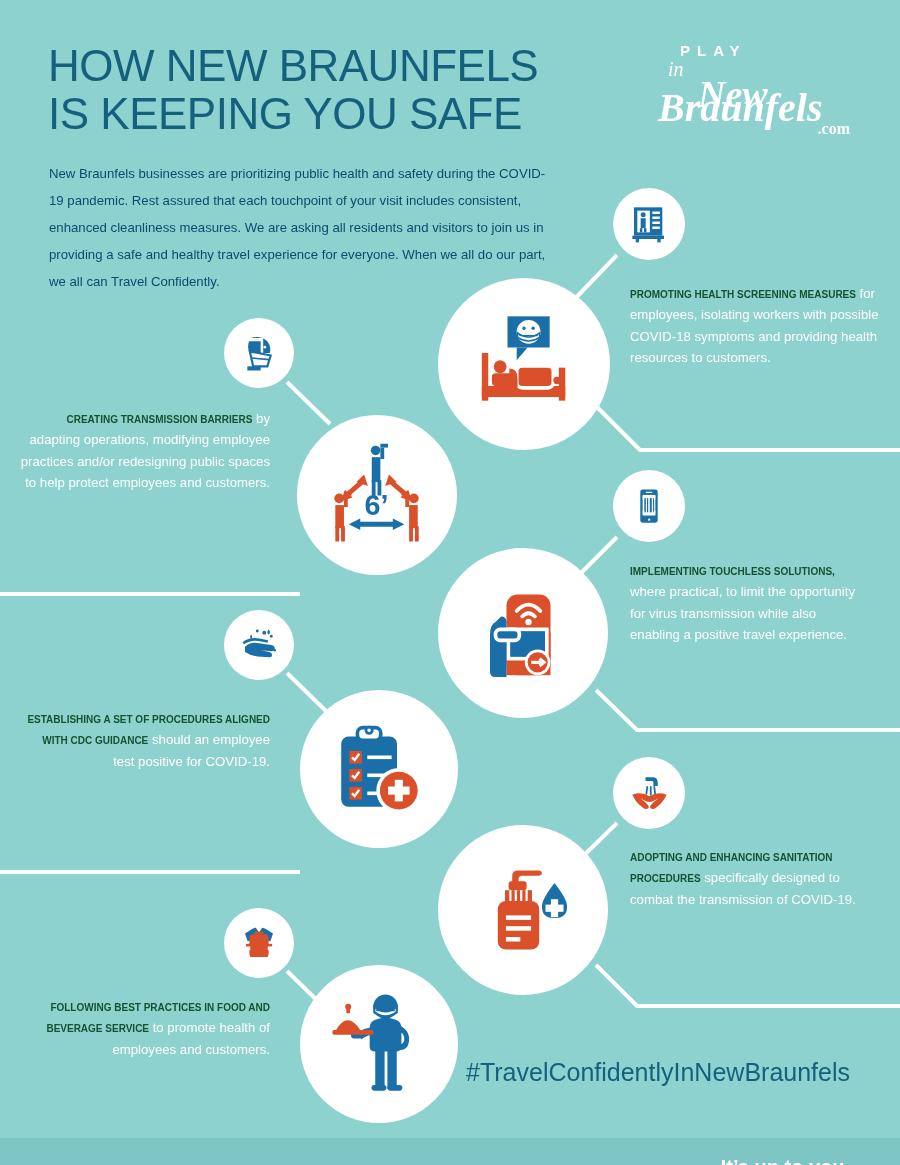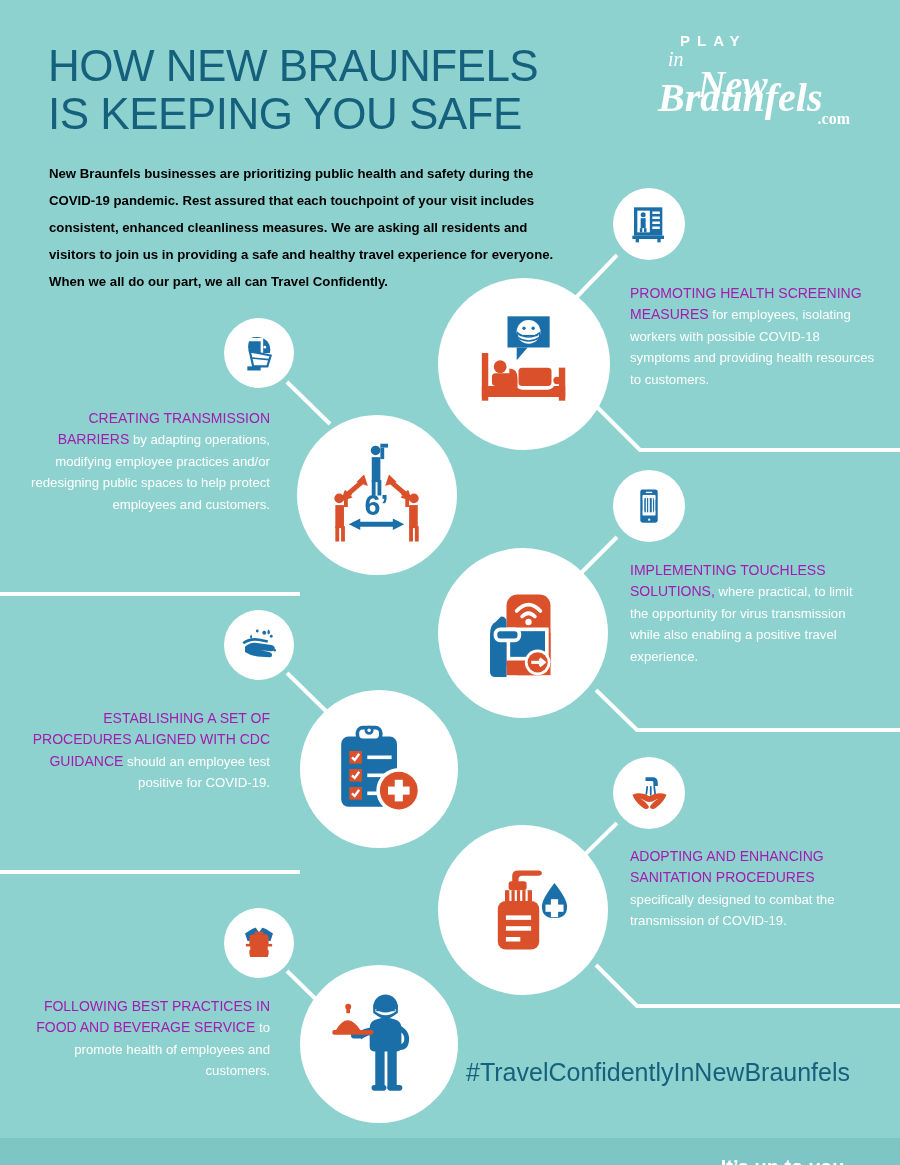--- a/index.html
+++ b/index.html
@@ -16,25 +16,25 @@
   #connectors{position:absolute;left:0;top:0;width:900px;height:1165px;z-index:1;pointer-events:none;}
 
   
   .title{
     position:absolute;left:48px;top:42px;width:560px;
     color:#15607c;font-size:44px;font-weight:normal;line-height:1.08;
     letter-spacing:-0.5px;z-index:5;
   }
   .intro{
     position:absolute;left:49px;top:160px;width:510px;
-    color:#000000;font-size:13.2px;line-height:2.05;z-index:5;font-weight:bold;
-  }
-
-  
-  .logo{position:absolute;right:44px;top:26px;width:200px;height:100px;z-index:6;color:#fff;text-align:center;}
+    color:#0c4a6e;font-size:13.2px;line-height:2.05;z-index:5;
+  }
+
+  
+  .logo{position:absolute;right:44px;top:36px;width:200px;height:100px;z-index:6;color:#fff;text-align:center;}
   .logo .play{
     font-size:15px;letter-spacing:7px;font-weight:bold;
     position:absolute;left:24px;top:6px;
   }
   .logo .inw{
     position:absolute;left:12px;top:22px;
     font-family:"Liberation Serif", serif;font-style:italic;font-size:20px;
   }
   .logo .nw{
     position:absolute;left:42px;top:16px;
@@ -55,21 +55,21 @@
     display:flex;align-items:center;justify-content:center;
   }
   
   .bubble{
     position:absolute;border-radius:50%;background:#ffffff;z-index:4;
     display:flex;align-items:center;justify-content:center;
   }
 
   
   .block{position:absolute;z-index:5;font-size:13.2px;line-height:1.62;color:#ffffff;}
-  .block .hd{color:#a21caf;font-weight:normal;font-size:14px;line-height:1.45;}
+  .block .hd{color:#14532d;font-weight:bold;font-size:10px;line-height:1.45;}
   .block.right{text-align:left;}
   .block.left{text-align:right;}
 
   
   .hash{
     position:absolute;left:430px;top:1058px;width:420px;text-align:right;
     color:#15607c;font-size:25px;z-index:5;
   }
   .upto{
     position:absolute;left:430px;top:1156px;width:420px;text-align:right;

